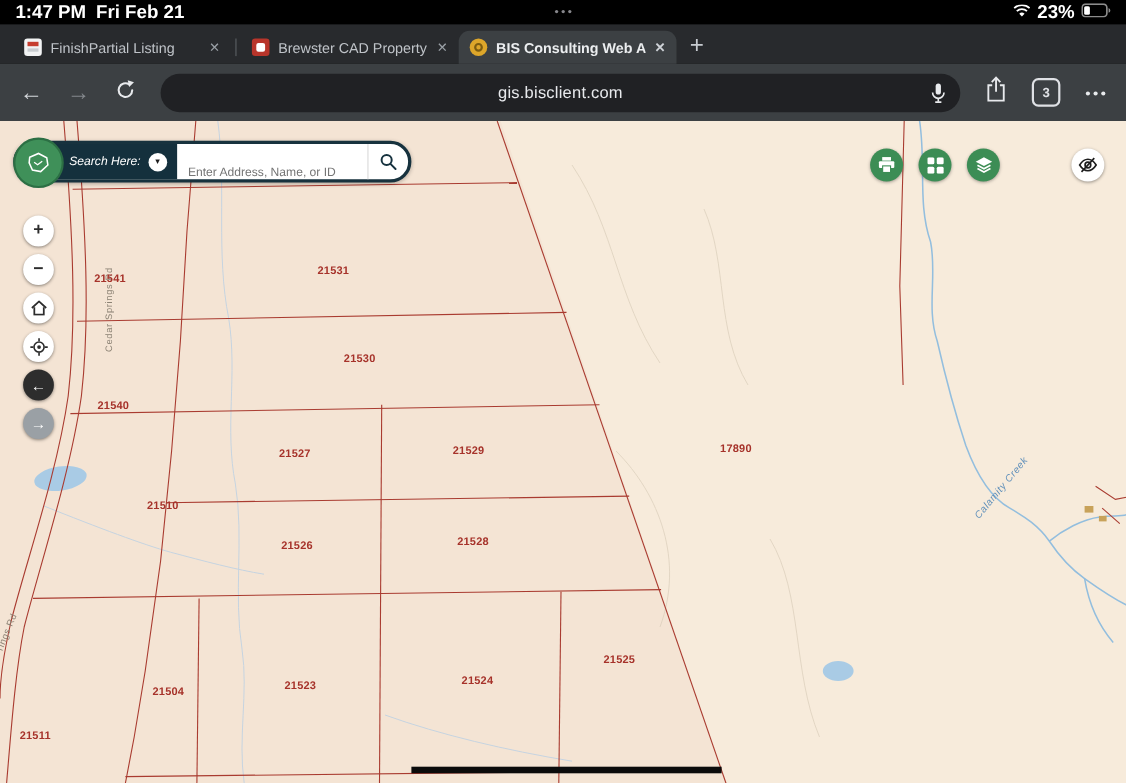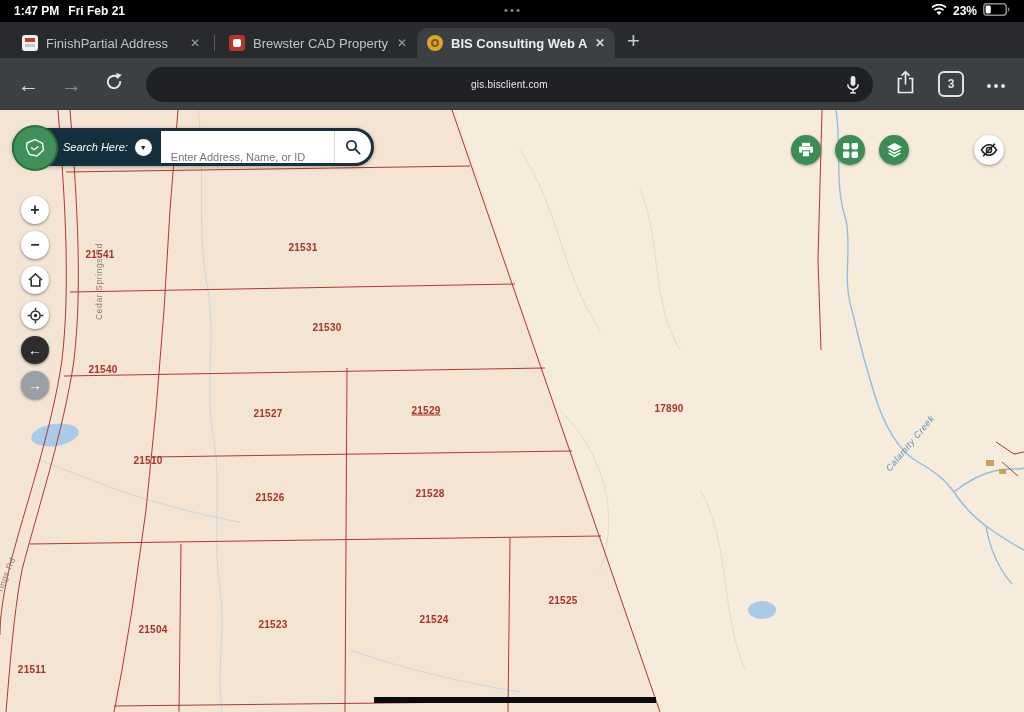--- a/index.html
+++ b/index.html
@@ -2,21 +2,21 @@
 <html><head>
 <meta charset="utf-8">
 <style>
   html,body{margin:0;padding:0;}
   body{width:1024px;height:712px;overflow:hidden;position:relative;background:#000;
        font-family:"Liberation Sans",sans-serif;-webkit-font-smoothing:antialiased;}
 
   
   .status-bar{height:22px;background:#000;color:#fff;display:flex;align-items:center;
               justify-content:space-between;padding:0 14px;box-sizing:border-box;
-              font-size:12px;font-weight:700;position:relative;}
+              font-size:17px;font-weight:700;position:relative;}
   .sb-left{display:flex;gap:9px;}
   .sb-dots{position:absolute;left:50%;top:9px;transform:translateX(-50%);display:flex;gap:3px;}
   .sb-dots i{width:3px;height:3px;border-radius:50%;background:#87878c;display:block;}
   .sb-right{display:flex;align-items:center;gap:6px;font-weight:700;justify-content:center;}
 
   
   .tab-strip{height:36px;background:#282a2d;display:flex;align-items:flex-end;padding-left:12px;}
   .tab{width:198px;height:30px;display:flex;align-items:center;gap:8px;padding:0 10px;
        box-sizing:border-box;color:#bfc3c8;font-size:13px;cursor:default;}
   .tab.active{background:#3c4043;border-radius:10px 10px 0 0;color:#eceef0;font-weight:700;}
@@ -36,21 +36,21 @@
   .new-tab{color:#c7cbd0;font-size:22px;font-weight:400;margin:0 0 4px 12px;}
 
   
   .nav-bar{height:52px;background:#3c4043;display:flex;align-items:center;gap:22px;
            padding:0 18px;box-sizing:border-box;}
   .nav-glyph{font-size:21px;line-height:1;}
   .back-arrow{color:#d3d6da;}
   .fwd-arrow{color:#84888d;}
   .url-pill{flex:1;height:35px;background:#202124;border-radius:18px;display:flex;
             align-items:center;justify-content:center;position:relative;color:#e8eaed;
-            font-size:10px;font-weight:400;letter-spacing:.2px;}
+            font-size:15px;font-weight:400;letter-spacing:.2px;}
   .mic{position:absolute;right:13px;top:8px;}
   .tab-count{width:22px;height:22px;border:2px solid #dfe1e5;border-radius:6px;color:#dfe1e5;
              font-size:12px;font-weight:700;display:flex;align-items:center;justify-content:center;}
 
   
   .map{position:absolute;top:110px;left:0;width:1024px;height:602px;background:#f7ebdb;overflow:hidden;}
   .map svg.base{position:absolute;inset:0;}
   .parcel-label{position:absolute;transform:translate(-50%,-50%);color:#a6322a;
                 font-size:10px;font-weight:700;letter-spacing:.2px;white-space:nowrap;z-index:2;}
 
@@ -117,21 +117,21 @@
     </span>
   </div>
 </div>
 
 <div class="tab-strip">
   <div class="tab">
     <span class="fav fav1">
         <i></i>
         <em></em>
       </span>
-    <span class="tab-title">FinishPartial Address</span>
+    <span class="tab-title">FinishPartial Listing</span>
     <span class="tab-close">✕</span>
   </div>
   <div class="tab-sep"></div>
   <div class="tab">
     <span class="fav fav2">
         <i></i>
       </span>
     <span class="tab-title">Brewster CAD Property</span>
     <span class="tab-close">✕</span>
   </div>
@@ -244,21 +244,21 @@
     <text transform="translate(890,362) rotate(-50)" font-size="9" font-style="italic" fill="#5f8fba" letter-spacing="0.6">Calamity Creek</text>
 
     <rect x="374" y="587" width="282" height="6" fill="#0b0b0b"></rect>
   </svg>
 
   <div class="parcel-label" style="left:100px;top:144px;">21541</div>
   <div class="parcel-label" style="left:303px;top:137px;">21531</div>
   <div class="parcel-label" style="left:103px;top:227px;margin-top:32px;">21540</div>
   <div class="parcel-label" style="left:327px;top:217px;">21530</div>
   <div class="parcel-label" style="left:268px;top:303px;">21527</div>
-  <div class="parcel-label" style="left:426px;top:300px;text-decoration:underline;">21529</div>
+  <div class="parcel-label" style="left:426px;top:300px;">21529</div>
   <div class="parcel-label" style="left:148px;top:350px;">21510</div>
   <div class="parcel-label" style="left:270px;top:387px;">21526</div>
   <div class="parcel-label" style="left:430px;top:383px;">21528</div>
   <div class="parcel-label" style="left:669px;top:298px;">17890</div>
   <div class="parcel-label" style="left:153px;top:519px;">21504</div>
   <div class="parcel-label" style="left:273px;top:514px;">21523</div>
   <div class="parcel-label" style="left:434px;top:509px;">21524</div>
   <div class="parcel-label" style="left:563px;top:490px;">21525</div>
   <div class="parcel-label" style="left:32px;top:559px;">21511</div>
 

